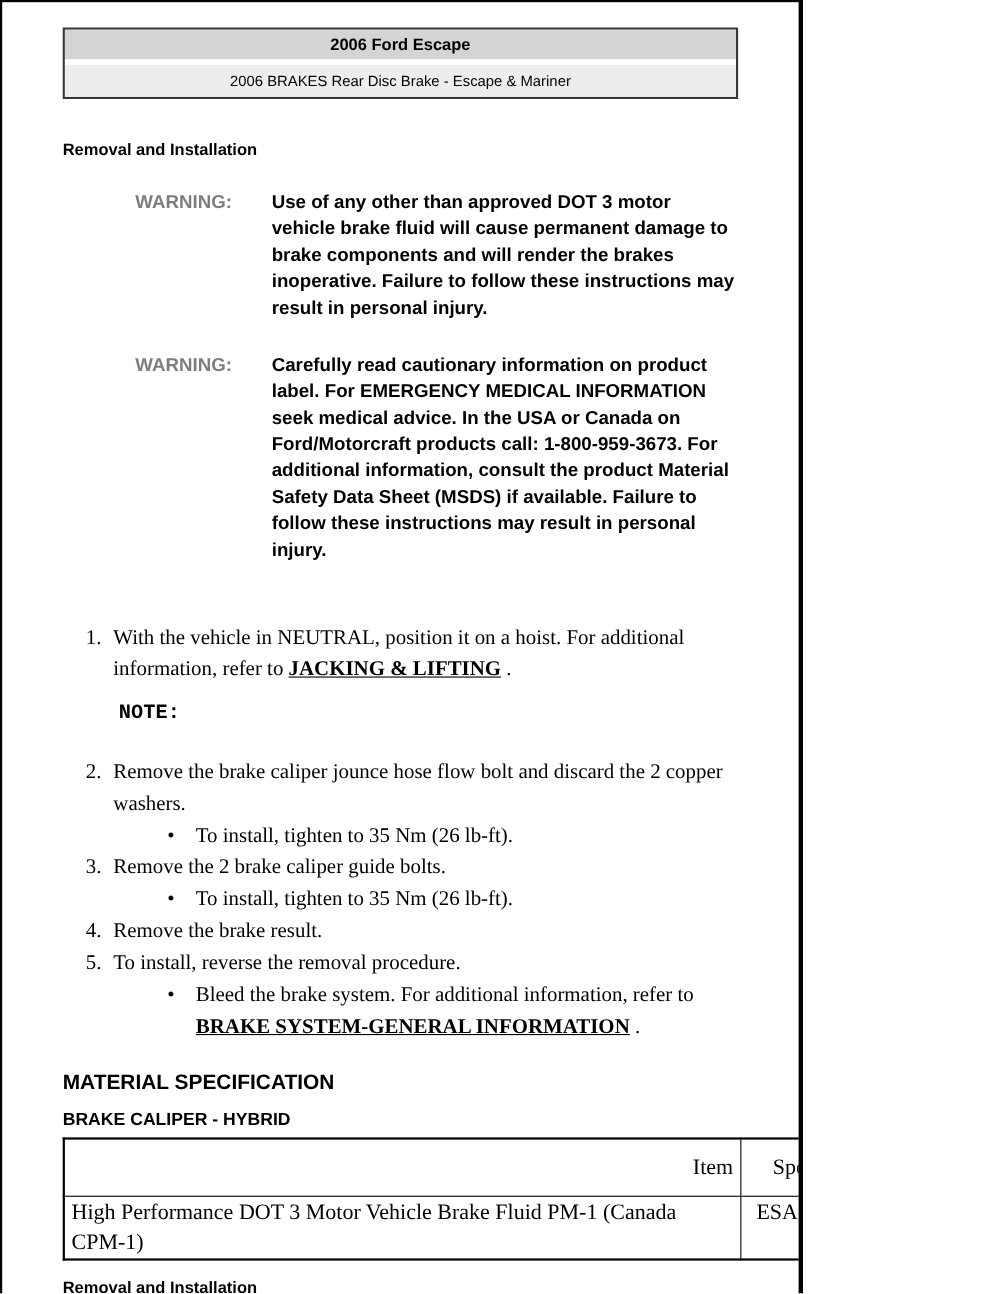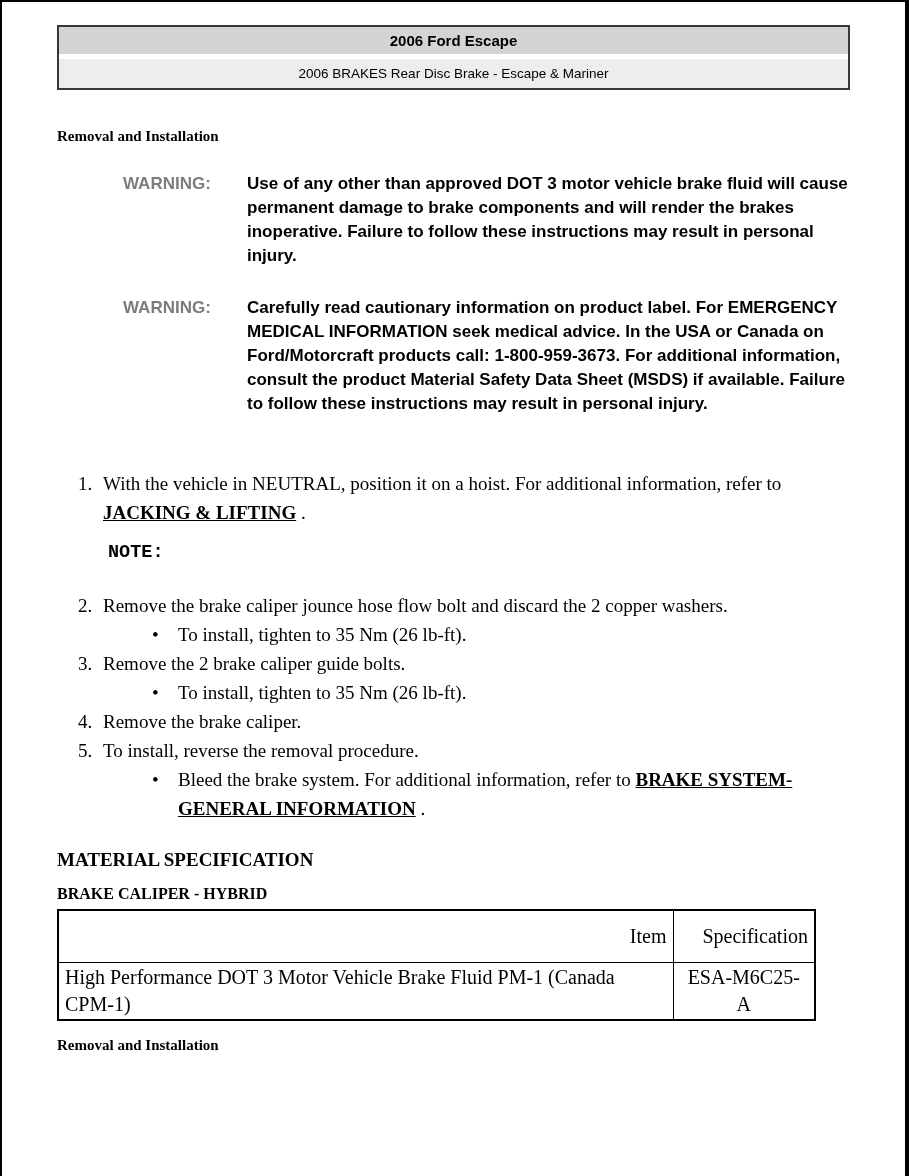--- a/index.html
+++ b/index.html
@@ -1,19 +1,19 @@
 <!DOCTYPE html>
 <html style="--page_border: #000000; --header_border: #383838; --header_bar_bg: #d4d4d4; --header_subbar_bg: #ededed; --warning_label: #7d7d7d; --text_color: #000000; --link_color: #000000;"><head>
 <meta charset="utf-8">
 <style>
   html, body { margin: 0; padding: 0; background: #ffffff; }
   * { box-sizing: border-box; }
 
   .page {
-    width: 909px;
+    width: 730px;
     height: 1176px;
     background: #ffffff;
     border-top: 2px solid var(--page_border, #000);
     border-left: 2px solid var(--page_border, #000);
     border-right: 4px solid var(--page_border, #000);
     overflow: hidden;
     color: var(--text_color, #000);
   }
 
   .content { padding: 0 55px; }
@@ -37,21 +37,21 @@
     background: var(--header_subbar_bg, #ededed);
     height: 29px;
     line-height: 29px;
     text-align: center;
     font-family: "Liberation Sans", sans-serif;
     font-size: 13.5px;
   }
 
   
   .serif-heading {
-    font-family: Liberation Serif, serif;
+    font-family: Liberation Sans, sans-serif;
     font-weight: bold;
   }
   .h-removal        { margin-top: 38px; font-size: 15px; }
   .h-brake-caliper  { margin-top: 14px; font-size: 16px; }
   .h-material-spec  { margin-top: 26px; font-size: 19px; }
   .h-removal-footer { margin-top: 16px; font-size: 15px; }
 
   
   .admonition {
     display: flex;
@@ -179,21 +179,21 @@
         <span class="step-num">3.</span>
         <span class="step-text">Remove the 2 brake caliper guide bolts.</span>
       </div>
       <div class="bullet-row">
         <span class="bullet-glyph">•</span>
         <span class="bullet-text">To install, tighten to 35 Nm (26 lb-ft).</span>
       </div>
 
       <div class="step">
         <span class="step-num">4.</span>
-        <span class="step-text">Remove the brake caliper.</span>
+        <span class="step-text">Remove the brake result.</span>
       </div>
 
       <div class="step">
         <span class="step-num">5.</span>
         <span class="step-text">To install, reverse the removal procedure.</span>
       </div>
       <div class="bullet-row">
         <span class="bullet-glyph">•</span>
         <span class="bullet-text"><span>Bleed the brake system. For additional information, refer to </span><a class="doc-link">BRAKE SYSTEM-GENERAL INFORMATION</a><span> .</span></span>
       </div>

